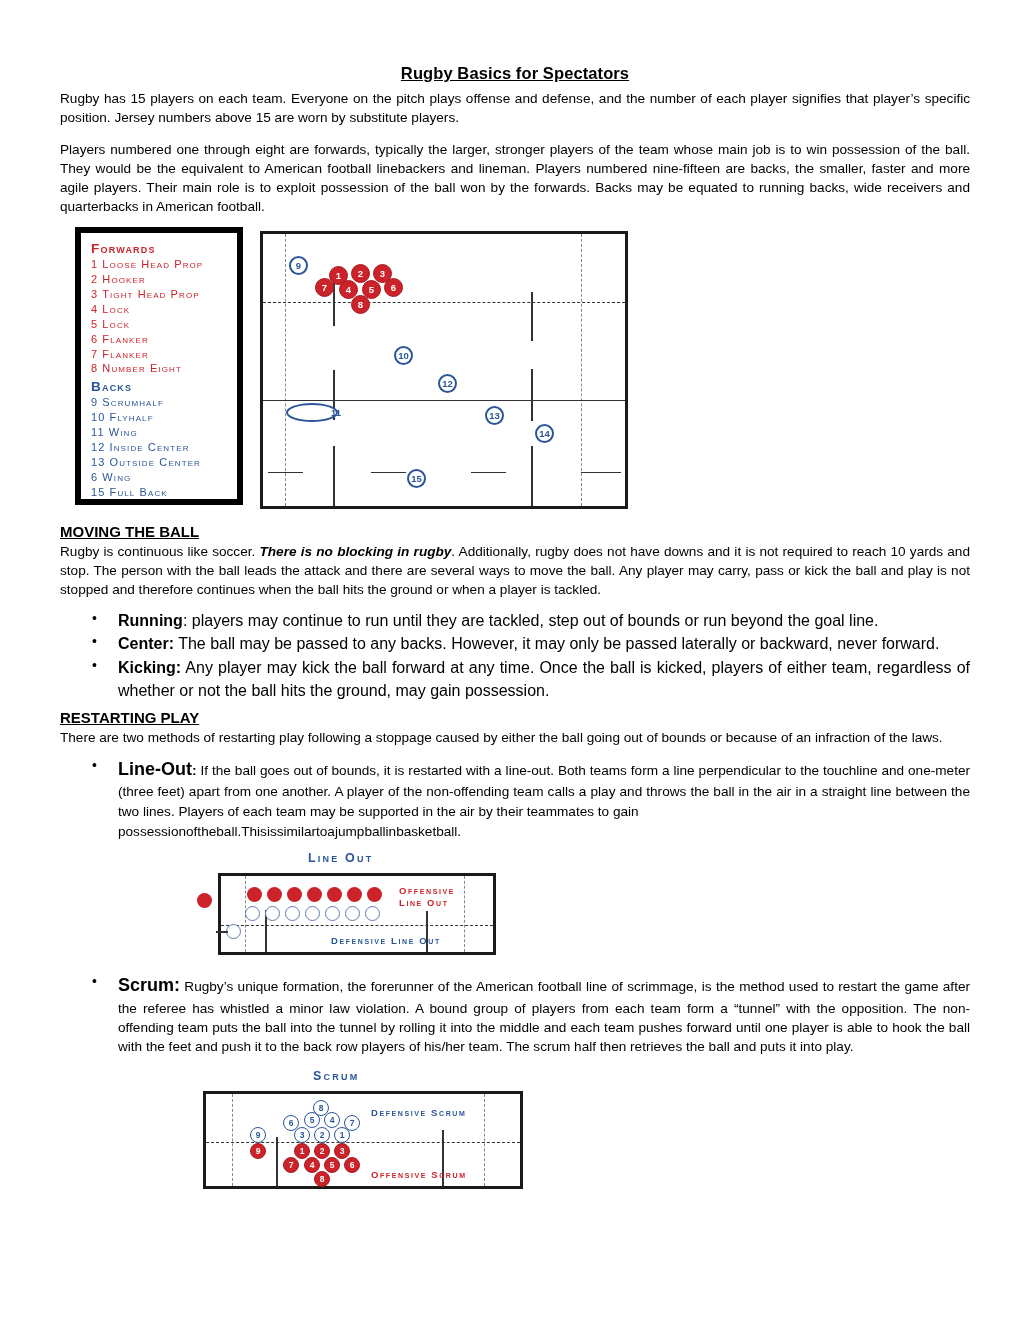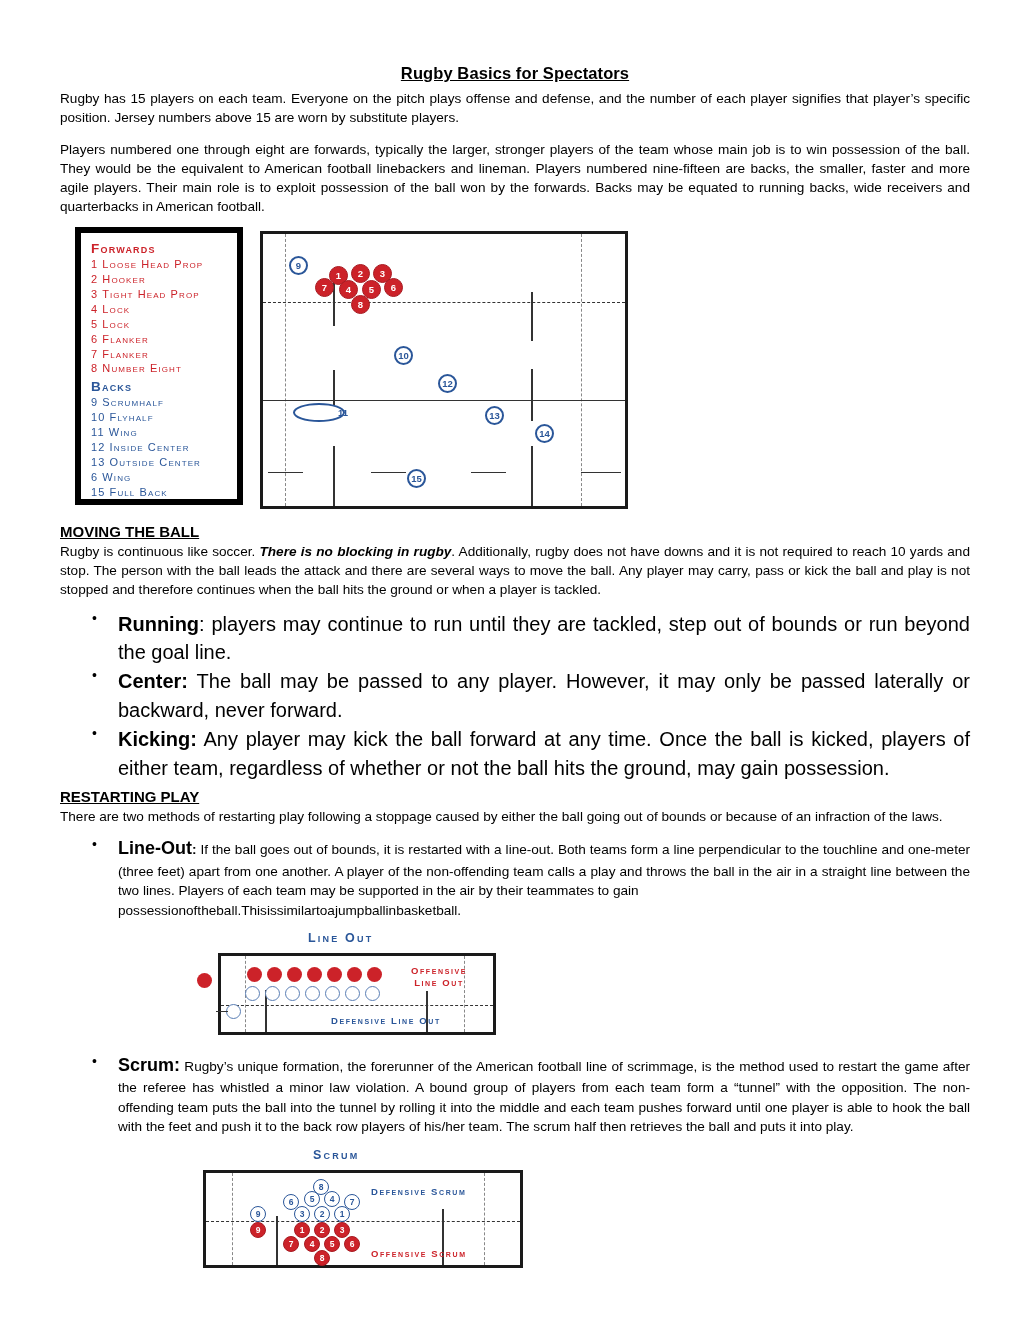--- a/index.html
+++ b/index.html
@@ -26,21 +26,21 @@
   p.para.tight { margin-bottom:10px; }
 
   h2.section {
     font-size:15px; font-weight:bold; margin:0 0 2px 0;
   }
   h2.section span { text-decoration:underline; }
 
   ul.bullets { list-style:none; margin:2px 0 0 0; padding:0; }
   ul.bullets > li {
     position:relative; padding-left:58px; margin-bottom:1px;
-    font-size:20px; line-height:1.42; text-align:justify;
+    font-size:16px; line-height:1.42; text-align:justify;
   }
   ul.bullets > li::before {
     content:"\2022"; position:absolute; left:32px; top:-1px; font-size:14px;
   }
   ul.bullets > li.big { font-size:13.6px; }
   .lead-big { font-size:18px; font-weight:bold; }
   .lead-bold { font-weight:bold; }
   .bi { font-weight:bold; font-style:italic; }
 
   .justify-stretch {
@@ -185,35 +185,35 @@
         <div class="mk red" style="left:110px; top:30px;">3</div>
         <div class="mk red" style="left:52px; top:44px;">7</div>
         <div class="mk red" style="left:76px; top:46px;">4</div>
         <div class="mk red" style="left:99px; top:46px;">5</div>
         <div class="mk red" style="left:121px; top:44px;">6</div>
         <div class="mk red" style="left:88px; top:61px;">8</div>
 
         <div class="mk blue" style="left:26px; top:22px;">9</div>
         <div class="mk blue" style="left:131px; top:112px;">10</div>
         <div class="mk blue" style="left:175px; top:140px;">12</div>
-        <div class="mk blue" style="left:30px; top:169px;padding-left:48px;">11</div>
+        <div class="mk blue" style="left:23px; top:169px;padding-left:48px;">11</div>
         <div class="mk blue" style="left:222px; top:172px;">13</div>
         <div class="mk blue" style="left:272px; top:190px;">14</div>
         <div class="mk blue" style="left:144px; top:235px;">15</div>
       </div>
     </div>
   </div>
 
   <h2 class="section"><span>MOVING THE BALL</span></h2>
 
   <p class="para tight"><span>Rugby is continuous like soccer. </span><span class="bi">There is no blocking in rugby</span><span>. Additionally, rugby does not have downs and it is not required to reach 10 yards and stop. The person with the ball leads the attack and there are several ways to move the ball. Any player may carry, pass or kick the ball and play is not stopped and therefore continues when the ball hits the ground or when a player is tackled.</span></p>
 
   <ul class="bullets">
     <li><span class="lead-bold">Running</span><span>:</span><span> players may continue to run until they are tackled, step out of bounds or run beyond the goal line.</span></li>
-    <li><span class="lead-bold">Center</span><span class="lead-bold">:</span><span> The ball may be passed to any player. However, it may only be passed laterally or backward, never forward.</span></li>
+    <li><span class="lead-bold">Center</span><span class="lead-bold">:</span><span> The ball may be passed to any backs. However, it may only be passed laterally or backward, never forward.</span></li>
     <li><span class="lead-bold"> Kicking</span><span class="lead-bold">:</span><span> Any player may kick the ball forward at any time. Once the ball is kicked, players of either team, regardless of whether or not the ball hits the ground, may gain possession.</span></li>
   </ul>
 
   <h2 class="section" style="margin-top:6px;"><span>RESTARTING PLAY</span></h2>
 
   <p class="para tight">There are two methods of restarting play following a stoppage caused by either the ball going out of bounds or because of an infraction of the laws.</p>
 
   <ul class="bullets">
     <li class="big">
       <span class="lead-big">Line-Out</span><span class="lead-bold">:</span><span> If the ball goes out of bounds, it is restarted with a line-out. Both teams form a line perpendicular to the touchline and one-meter (three feet) apart from one another. A player of the non-offending team calls a play and throws the ball in the air in a straight line between the two lines. Players of each team may be supported in the air by their teammates to gain</span>
@@ -258,21 +258,21 @@
       <div class="dot blue" style="left:44px; top:30px;"></div>
       <div class="dot blue" style="left:64px; top:30px;"></div>
       <div class="dot blue" style="left:84px; top:30px;"></div>
       <div class="dot blue" style="left:104px; top:30px;"></div>
       <div class="dot blue" style="left:124px; top:30px;"></div>
       <div class="dot blue" style="left:144px; top:30px;"></div>
 
       <div class="dot blue" style="left:5px; top:48px;"></div>
       <div class="ln h" style="left:-5px; top:55px; width:12px;"></div>
 
-      <div class="tag red" style="left:178px; top:9px; text-align:center; width:80px;">
+      <div class="tag red" style="left:178px; top:9px; text-align:left; width:80px;">
         <span>Offensive</span><br>
         <span>Line Out</span>
       </div>
       <div class="tag blue" style="left:110px; top:59px;">Defensive Line Out</div>
     </div>
 
     <div class="dot red" style="left:137px; top:42px;"></div>
   </div>
 
   <ul class="bullets" style="margin-top:10px;">

